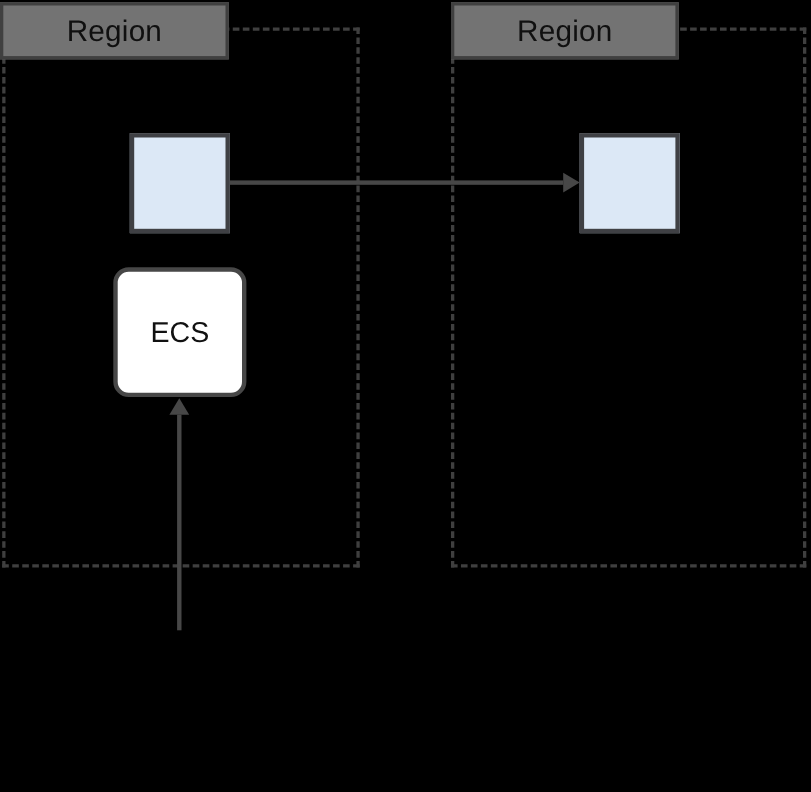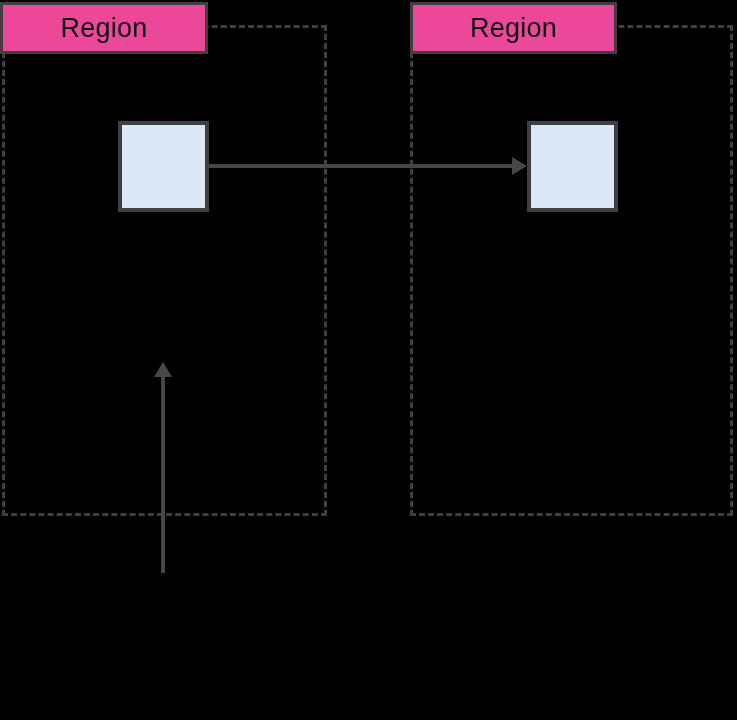--- a/index.html
+++ b/index.html
@@ -21,21 +21,21 @@
     position: absolute;
     box-sizing: border-box;
     border: 3px dashed #3f3f3f;
     background: transparent;
   }
 
   
   .region-plate {
     position: absolute;
     box-sizing: border-box;
-    background: #ec4899;
+    background: #737373;
     border: 3px solid #404040;
     display: flex;
     align-items: center;
     justify-content: center;
     color: #101010;
     font-size: 27px;
     line-height: 1;
     letter-spacing: 0.2px;
   }
 
@@ -111,17 +111,20 @@
     <span></span>
   </div>
 
   <div class="svc-box" style="left:527px; top:121px; width:91px; height:91px;">
     <span></span>
   </div>
 
   <div class="conn-h" style="left:209px; top:164px; width:303px;"></div>
   <div class="arrow-right" style="left:512px; top:157px;"></div>
 
+  <div class="node-round" style="left:103px; top:243px; width:121px; height:118px;">
+    <span>ECS</span>
+  </div>
 
   <div class="conn-v" style="left:161px; top:377px; height:196px;"></div>
   <div class="arrow-up" style="left:154px; top:362px;"></div>
 
 </div>
 
 </body></html>

